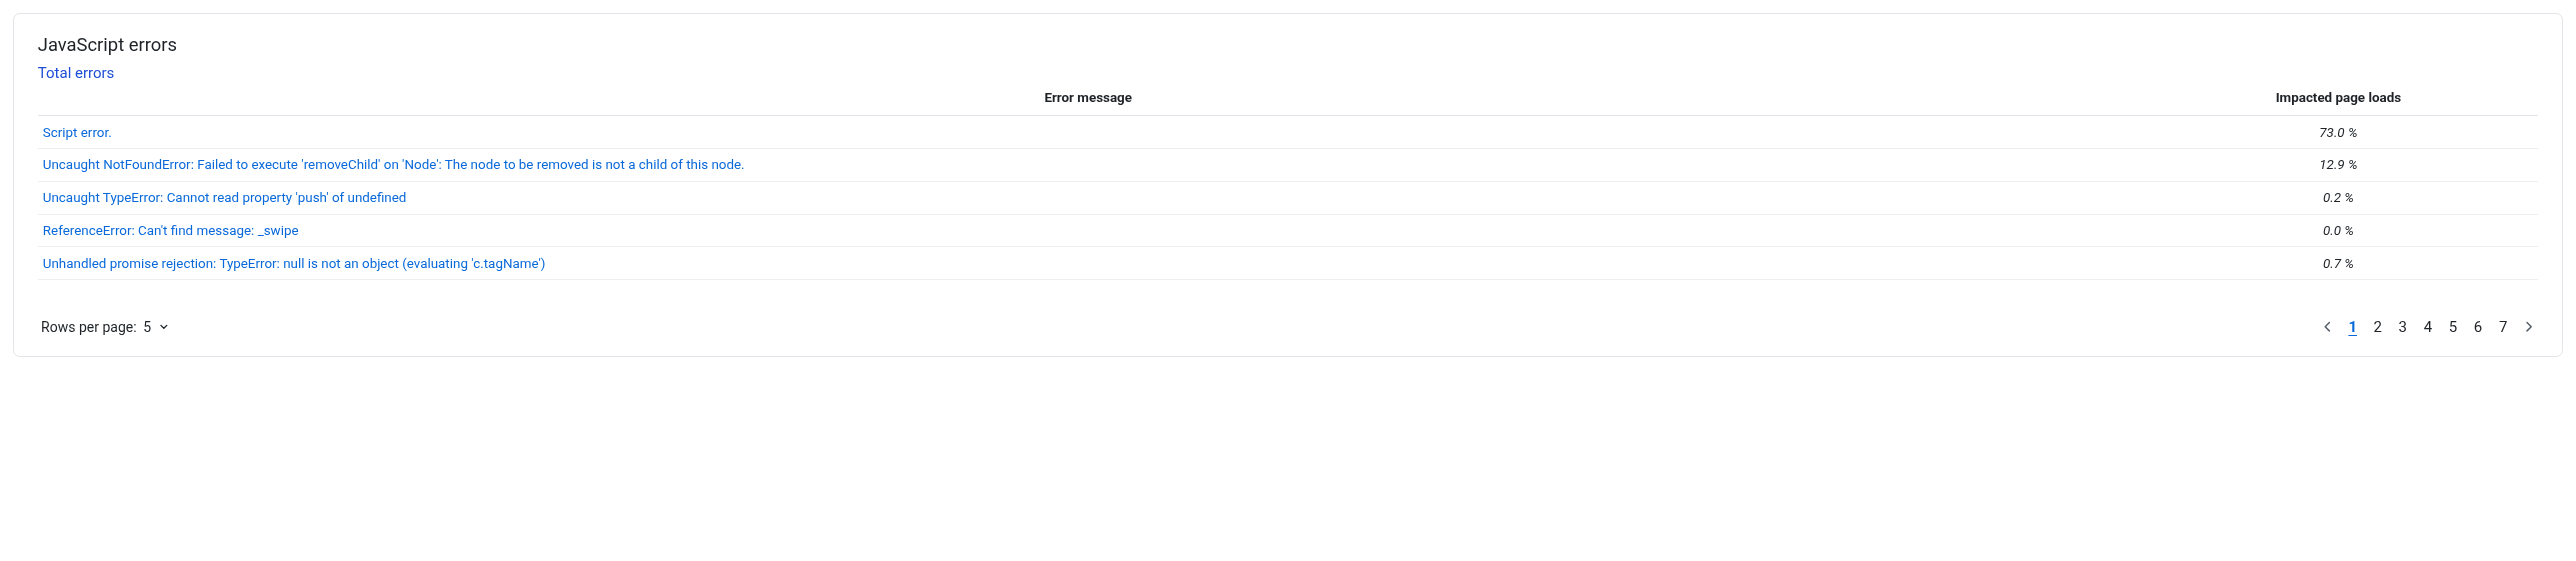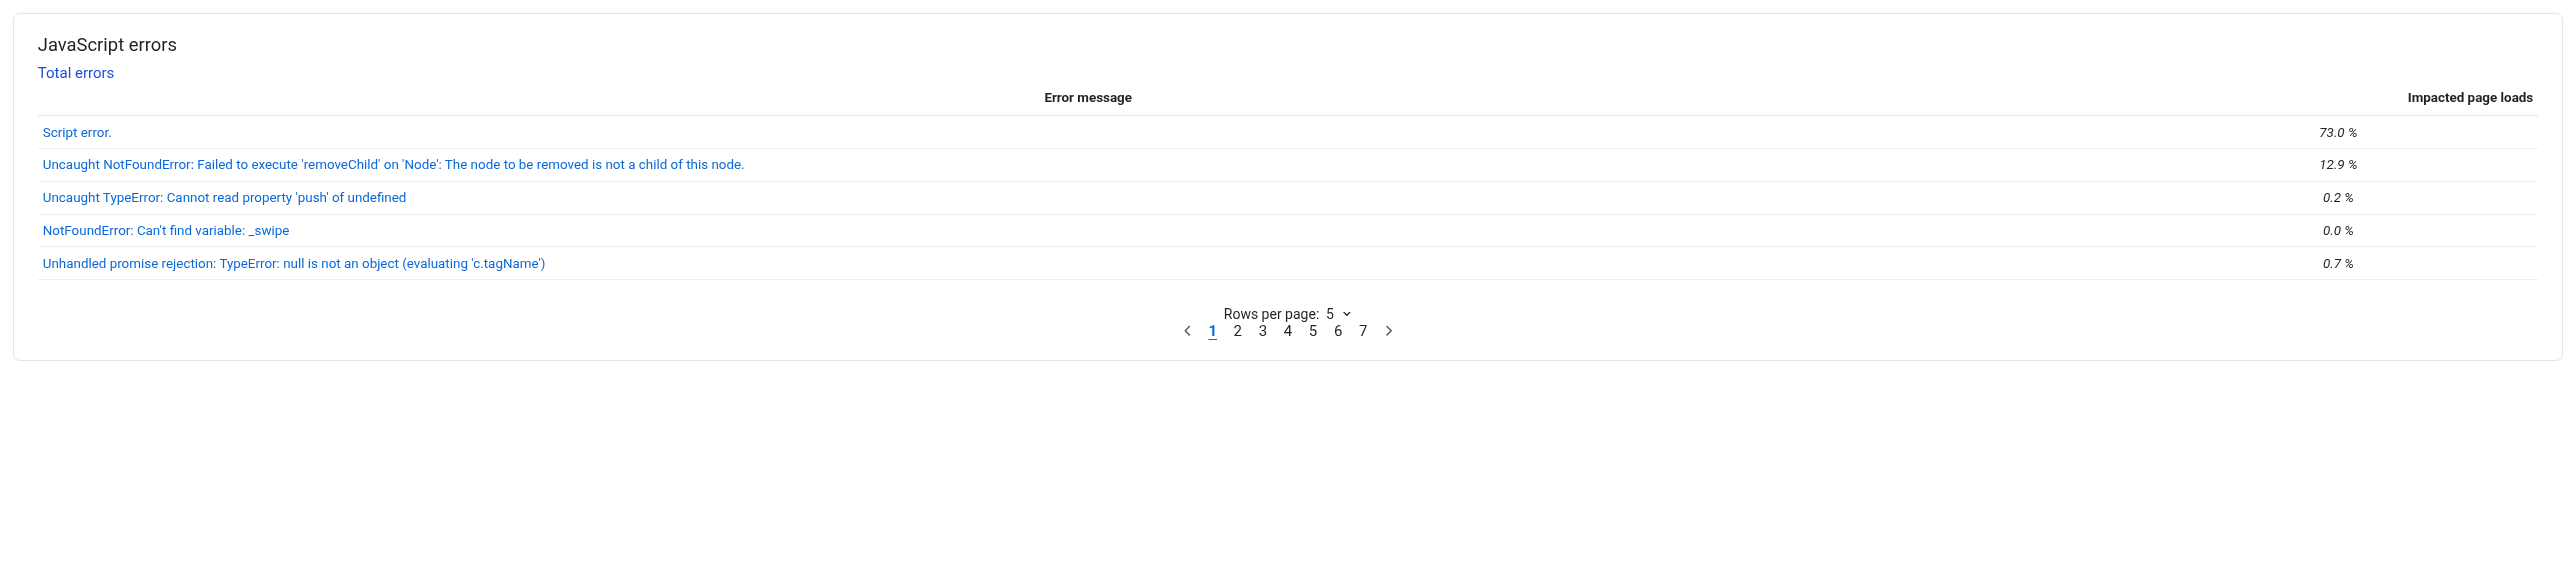--- a/index.html
+++ b/index.html
@@ -35,45 +35,43 @@
       border-collapse: collapse;
       font-size: 13.4px;
     }
     thead th {
       text-align: center;
       font-weight: 700;
       padding: 6.7px 5px 10px 5px;
       border-bottom: 0.8px solid #e1e4e8;
     }
     thead th:last-child {
-      text-align: right;
     }
     tbody td {
       padding: 8.4px 5px;
       border-bottom: 0.8px solid #eceef0;
       vertical-align: middle;
     }
     tbody td:last-child {
       text-align: center;
       white-space: nowrap;
       color: #1f2328;
       font-style: italic;
     }
     .link {
       color: #0969da;
       text-decoration: none;
       cursor: pointer;
     }
     .footer {
       display: flex;
-      justify-content: flex-start;
+      justify-content: space-between;
       align-items: center;
-      margin-top: 26px;
+      margin-top: 38px;
       padding: 0 3.3px;
-      flex-direction: column;
     }
     .rows-per-page {
       display: inline-flex;
       align-items: center;
       gap: 6.7px;
       font-size: 14px;
       cursor: pointer;
       user-select: none;
     }
     .chevron-down {
@@ -126,21 +124,21 @@
       </tr>
       <tr>
         <td><a class="link">Uncaught NotFoundError: Failed to execute 'removeChild' on 'Node': The node to be removed is not a child of this node.</a></td>
         <td>12.9 %</td>
       </tr>
       <tr>
         <td><a class="link">Uncaught TypeError: Cannot read property 'push' of undefined</a></td>
         <td>0.2 %</td>
       </tr>
       <tr>
-        <td><a class="link">NotFoundError: Can't find variable: _swipe</a></td>
+        <td><a class="link">ReferenceError: Can't find message: _swipe</a></td>
         <td>0.0 %</td>
       </tr>
       <tr>
         <td><a class="link">Unhandled promise rejection: TypeError: null is not an object (evaluating 'c.tagName')</a></td>
         <td>0.7 %</td>
       </tr>
     </tbody>
   </table>
 
   <div class="footer">

